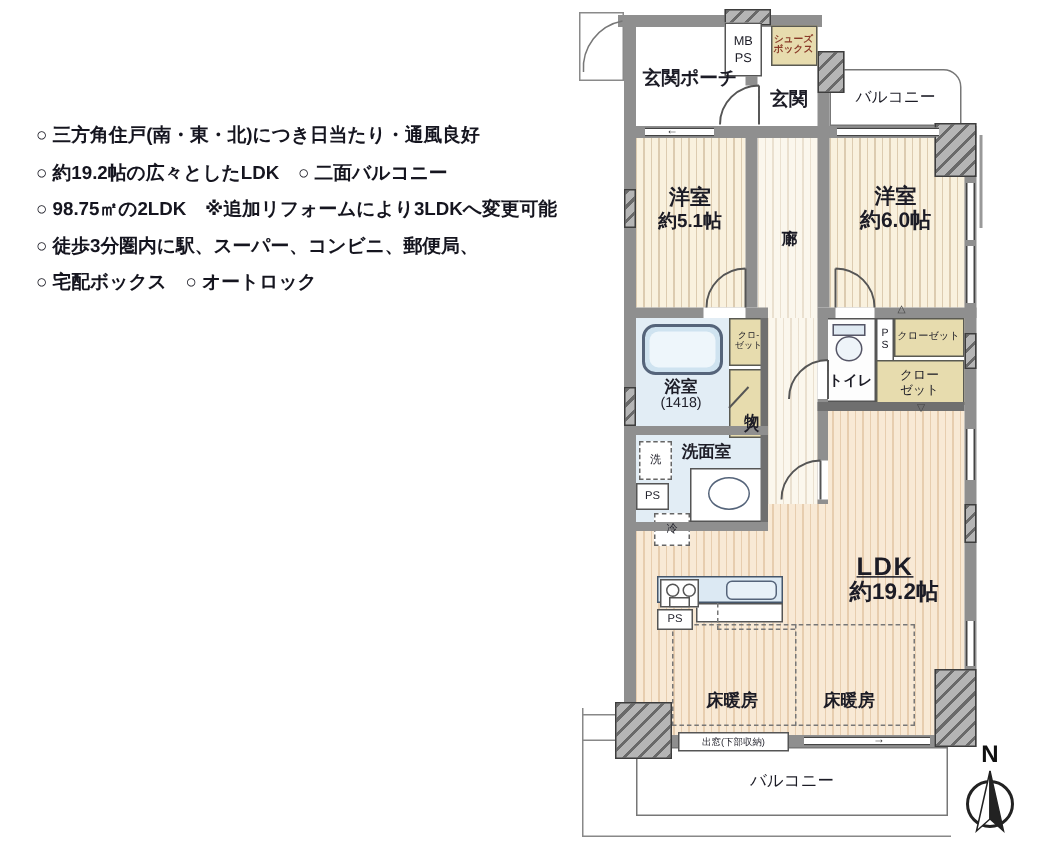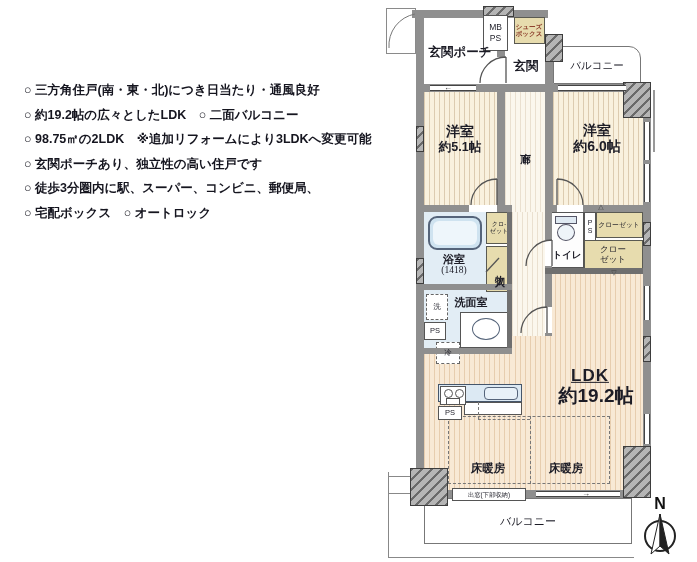--- a/index.html
+++ b/index.html
@@ -38,21 +38,20 @@
 </style>
 </head>
 <body>
 
 <div class="canvas">
 
   <div class="features">
     <div>○ 三方角住戸(南・東・北)につき日当たり・通風良好</div>
     <div>○ 約19.2帖の広々としたLDK　○ 二面バルコニー</div>
     <div>○ 98.75㎡の2LDK　※追加リフォームにより3LDKへ変更可能</div>
-    <div>○ 玄関ポーチあり、独立性の高い住戸です</div>
     <div>○ 徒歩3分圏内に駅、スーパー、コンビニ、郵便局、</div>
     <div>○ 宅配ボックス　○ オートロック</div>
   </div>
 
   <div class="plan">
 
     <div class="abs" style="left:0;top:2px;width:30px;height:46px;background:#fff;border:1px solid #8a8a8a;box-sizing:border-box;"></div>
 
     <div class="abs" style="left:38px;top:11px;width:73px;height:67px;background:#fff;z-index:1;"></div>
     <div class="abs" style="left:122px;top:11px;width:37px;height:67px;background:#fff;z-index:1;"></div>
@@ -184,21 +183,21 @@
       <div style="font-size:14px;font-weight:600;">洋室</div>
       <div style="font-size:12.5px;font-weight:600;">約5.1帖</div>
     </div>
     <div class="lbl" style="left:211px;top:133px;">
       <div style="font-size:14px;font-weight:600;">洋室</div>
       <div style="font-size:14px;font-weight:700;">約6.0帖</div>
     </div>
     <span class="lbl vert" style="left:139px;top:140px;font-size:10.5px;font-weight:600;">廊下</span>
     <div class="lbl" style="left:68px;top:258px;">
       <div style="font-size:11px;font-weight:600;">浴室</div>
-      <div style="font-size:9.5px;font-family:Liberation Serif, serif;">(1418)</div>
+      <div style="font-size:9.5px;">(1418)</div>
     </div>
     <div class="lbl" style="left:113px;top:222px;font-size:6px;">
       <div>クロ-</div>
       <div>ゼット</div>
     </div>
     <span class="lbl vert" style="left:114px;top:263px;font-size:10px;font-weight:600;">物入</span>
     <span class="lbl" style="left:181px;top:249px;font-size:9.5px;font-weight:600;">トイレ</span>
     <div class="lbl" style="left:204px;top:221px;font-size:7px;">
       <div>P</div>
       <div>S</div>
@@ -207,21 +206,21 @@
     <div class="lbl" style="left:227px;top:249px;font-size:8.5px;">
       <div>クロー</div>
       <div>ゼット</div>
     </div>
     <span class="lbl" style="left:51px;top:301px;font-size:7.5px;">洗</span>
     <span class="lbl" style="left:85px;top:296px;font-size:11px;font-weight:600;">洗面室</span>
     <span class="lbl" style="left:49px;top:325px;font-size:7.5px;">PS</span>
     <span class="lbl" style="left:62px;top:347px;font-size:7.5px;">冷</span>
     <div class="lbl" style="left:204px;top:380px;">
       <div style="font-size:17px;font-weight:600;letter-spacing:1px;text-decoration:underline;">LDK</div>
-      <div style="font-size:19px;font-weight:600;margin-left:12px;">約19.2帖</div>
+      <div style="font-size:15px;font-weight:600;margin-left:12px;">約19.2帖</div>
     </div>
     <span class="lbl" style="left:64px;top:407px;font-size:7.5px;">PS</span>
     <span class="lbl" style="left:102px;top:462px;font-size:11.5px;font-weight:600;">床暖房</span>
     <span class="lbl" style="left:180px;top:462px;font-size:11.5px;font-weight:600;">床暖房</span>
     <span class="lbl" style="left:103px;top:489px;font-size:6.3px;">出窓(下部収納)</span>
     <span class="lbl" style="left:142px;top:515px;font-size:11px;">バルコニー</span>
   </div>
 </div>
 
 </body></html>

